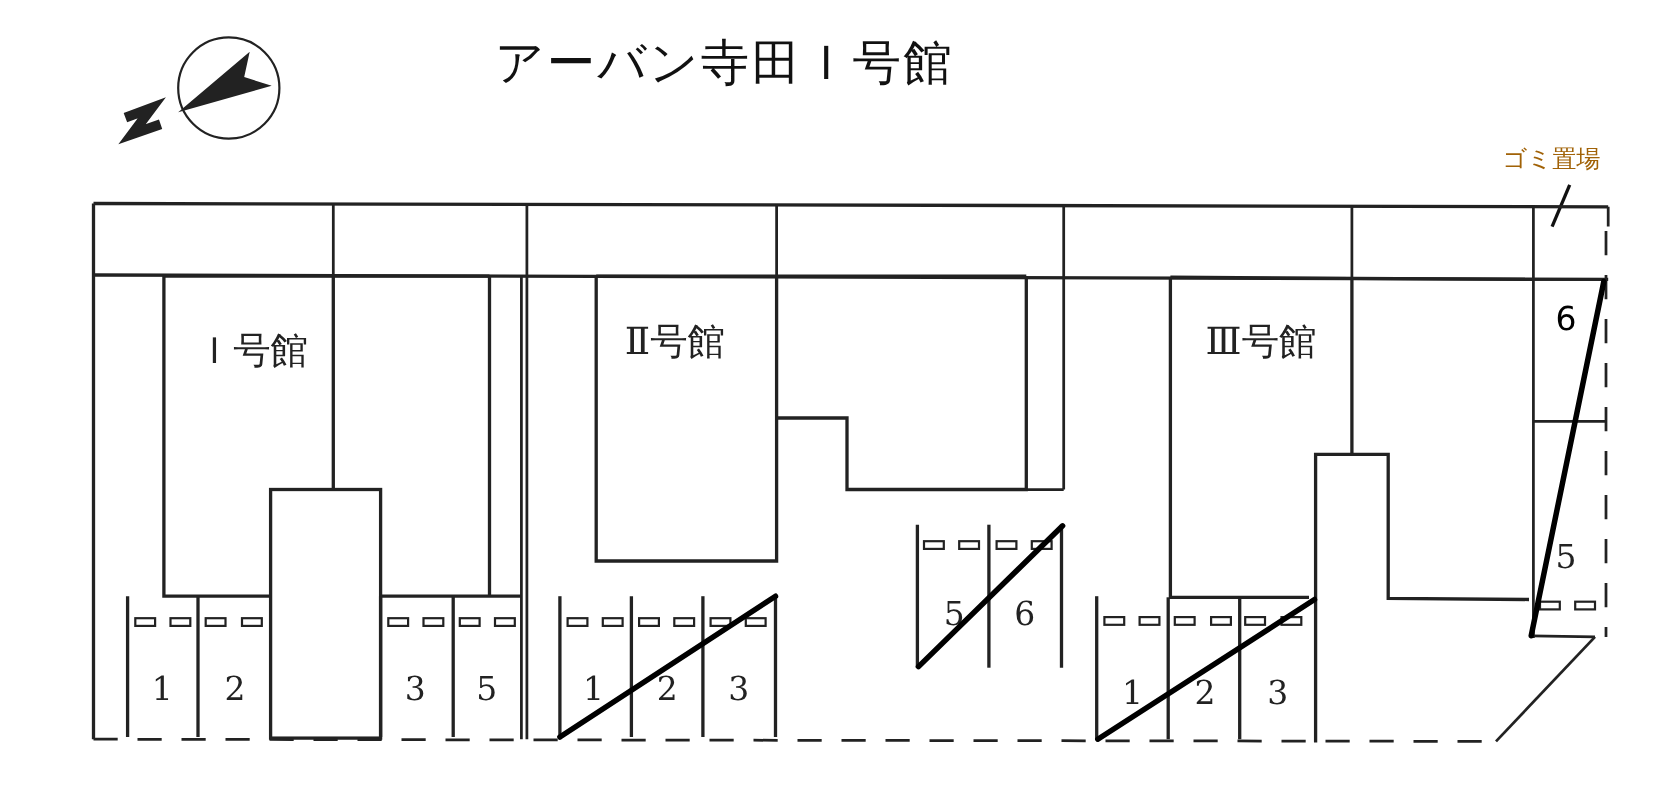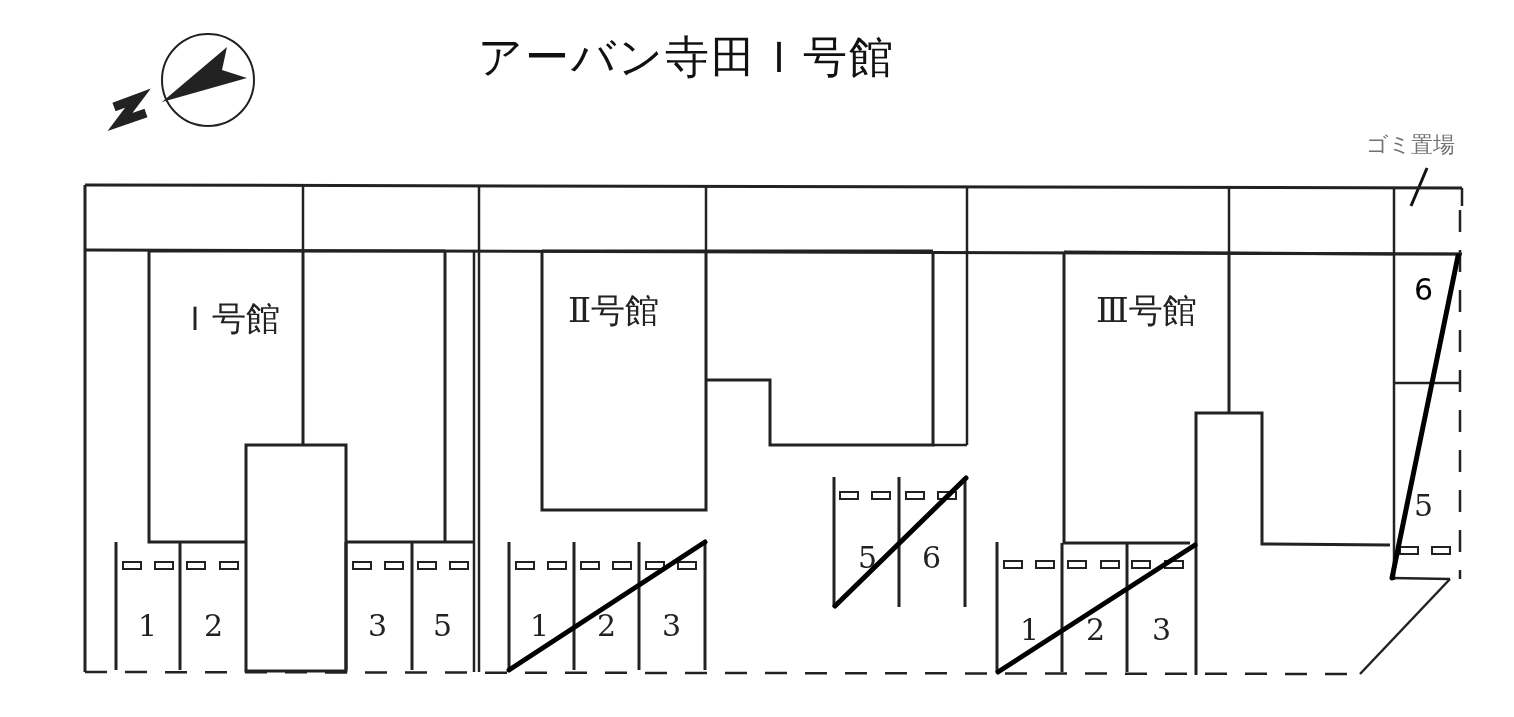--- a/index.html
+++ b/index.html
@@ -1,20 +1,20 @@
 <!DOCTYPE html>
 <html><head>
   <meta charset="utf-8">
   <style>
     html, body { margin: 0; padding: 0; background: #ffffff; }
     body { width: 1514px; height: 717px; position: relative; overflow: hidden;
            font-family: "DejaVu Serif", "Liberation Serif", serif; }
-    #title { position: absolute; left: 478px; top: 28px; font-size: 44px; color: #111;
+    #title { position: absolute; left: 450px; top: 28px; font-size: 44px; color: #111;
              font-family: "DejaVu Sans", "Liberation Sans", sans-serif; letter-spacing: 2px; white-space: nowrap; }
-    #gomi-label { position: absolute; left: 1366px; top: 130px; font-size: 22px; color: #737373;
+    #gomi-label { position: absolute; left: 1366px; top: 130px; font-size: 22px; color: #a16207;
                   font-family: "DejaVu Sans", "Liberation Sans", sans-serif; white-space: nowrap; }
     svg { position: absolute; left: 0; top: 0; }
     .bld-label { font-family: "DejaVu Serif", "Liberation Serif", serif; font-size: 34px; fill: #222; }
     .num { font-family: "DejaVu Serif", "Liberation Serif", serif; font-size: 30px; fill: #222; }
     .num-bold { font-family: "DejaVu Sans", "Liberation Sans", sans-serif; font-size: 30px; fill: #000; }
     .ln { stroke: #222; stroke-width: 3; fill: none; }
     .ln-thin { stroke: #222; stroke-width: 2.5; fill: none; }
     .dash { stroke: #222; stroke-width: 2.5; fill: none; stroke-dasharray: 22 18; }
     .slash { stroke: #000; stroke-width: 5; stroke-linecap: round; }
     .stop { fill: none; stroke: #222; stroke-width: 2; }

